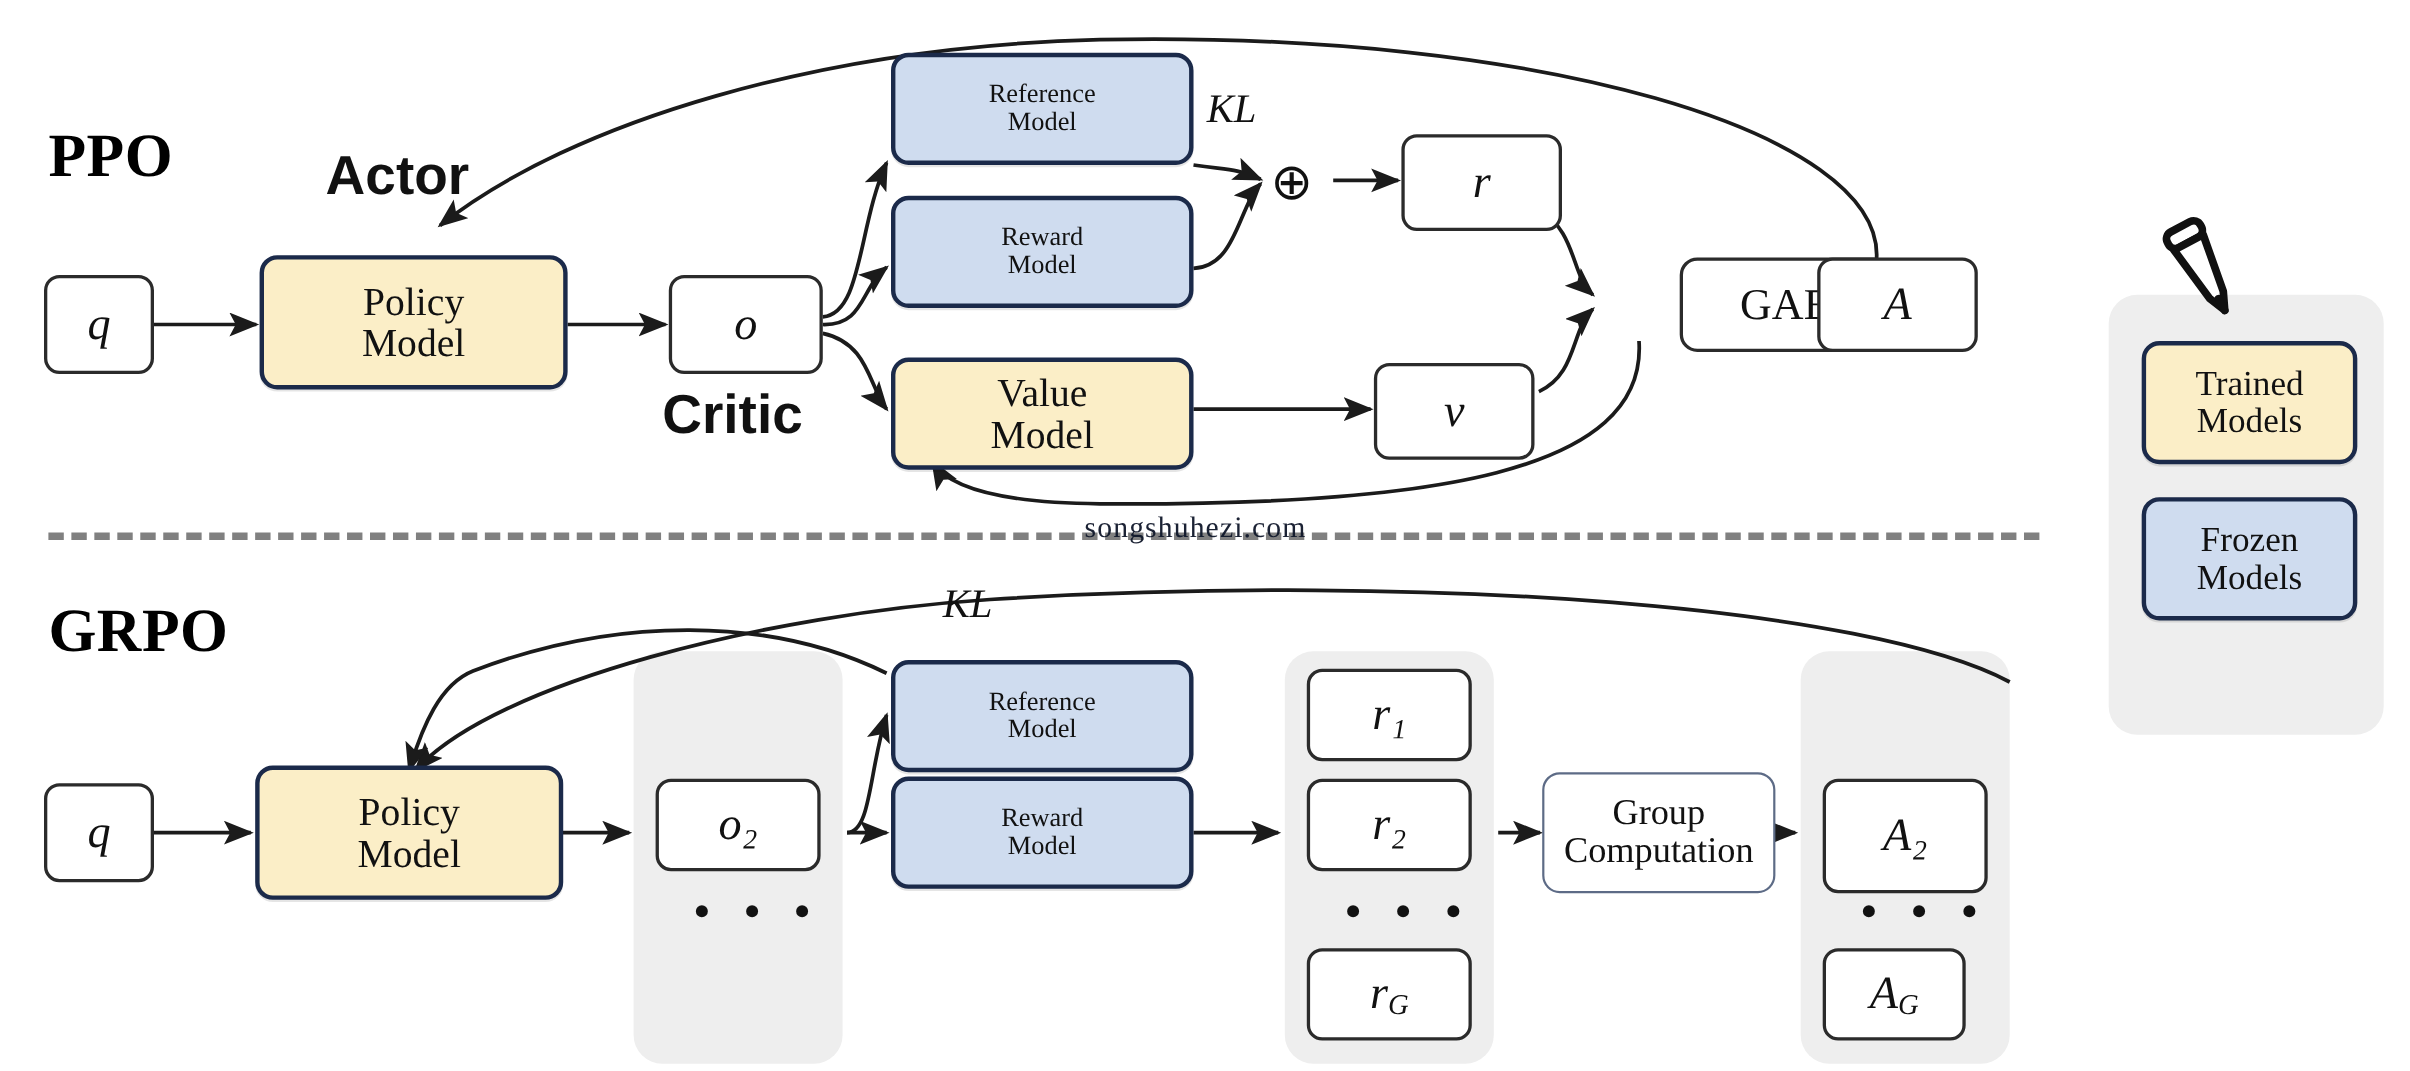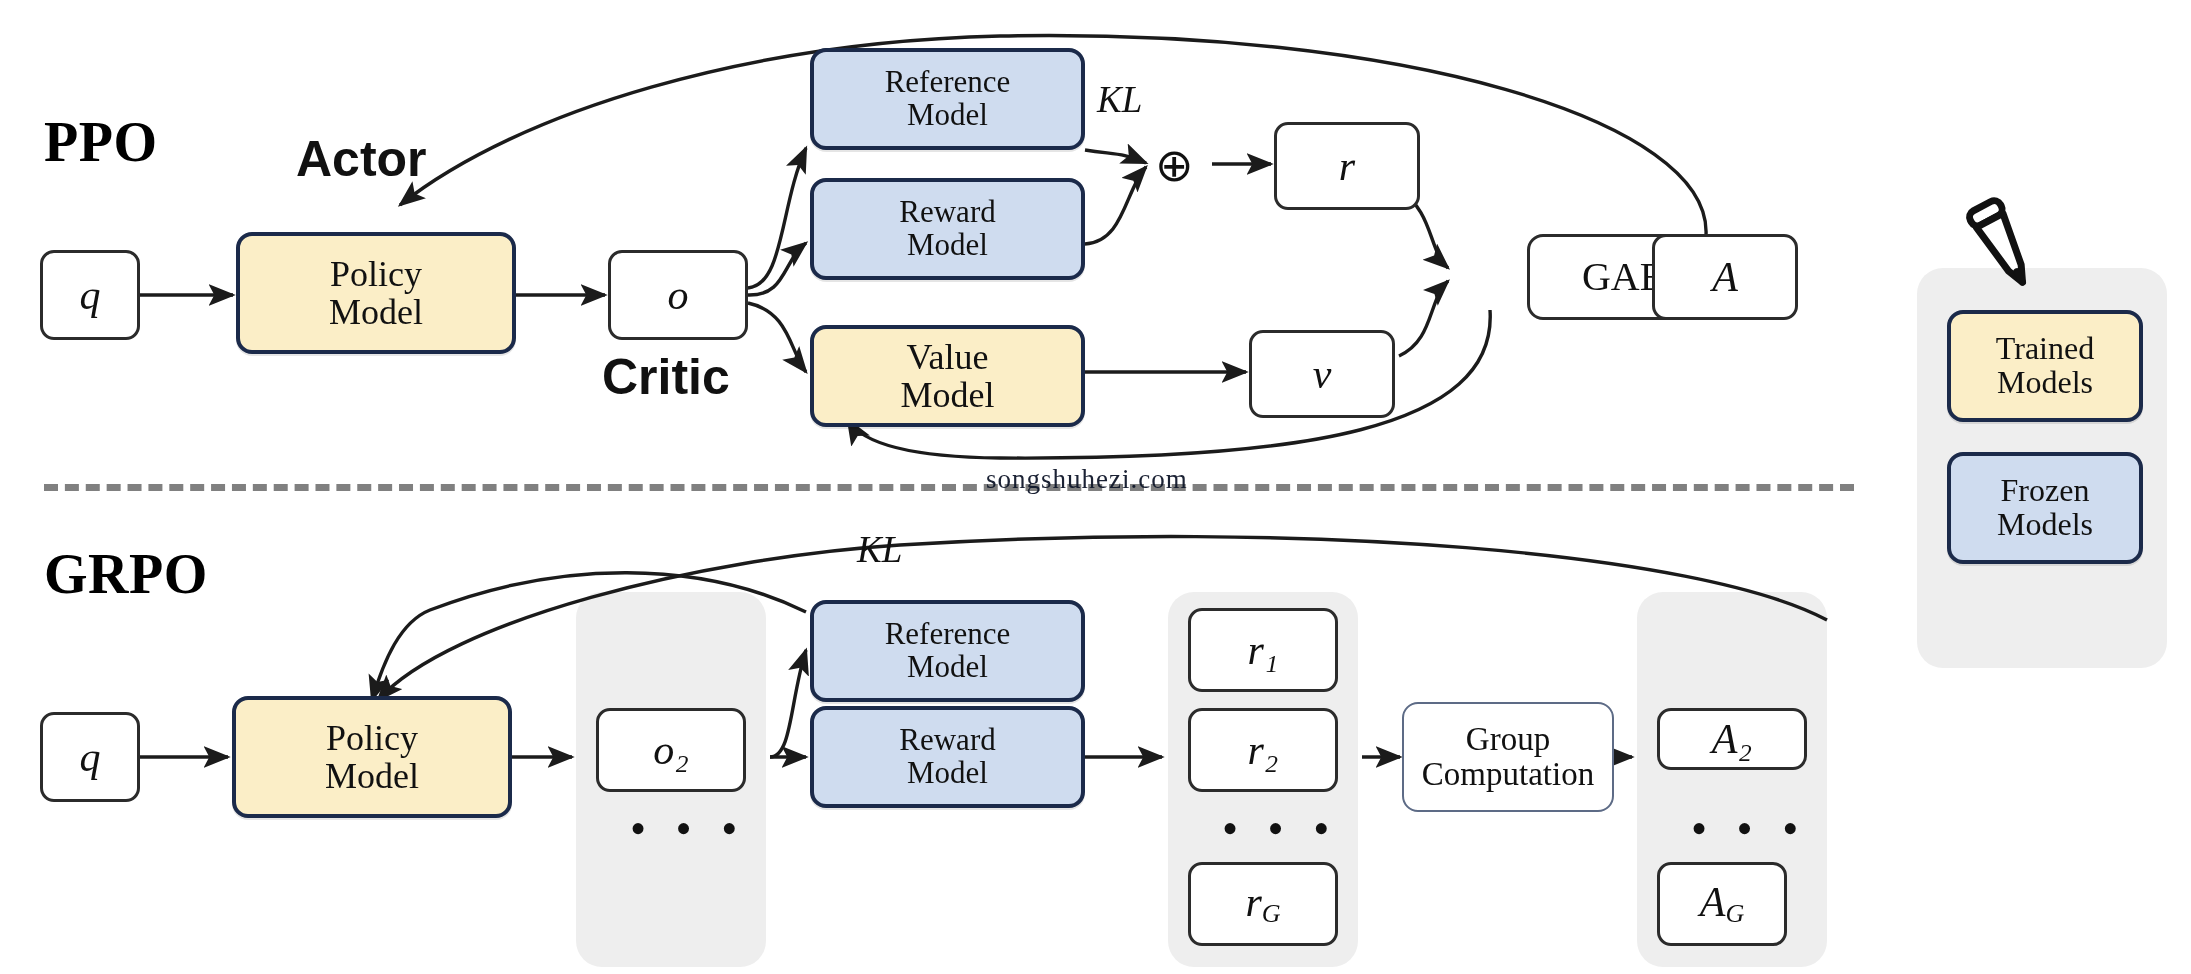--- a/index.html
+++ b/index.html
@@ -46,21 +46,21 @@
     background: #fbeec7;
     border: 4px solid #1b2a4a;
     border-radius: 16px;
     font-size: 36px;
     box-shadow: 0 2px 0 rgba(0,0,0,0.10);
   }
   .node.frozen {
     background: #cfdcef;
     border: 4px solid #1b2a4a;
     border-radius: 16px;
-    font-size: 31px;
+    font-size: 24px;
     box-shadow: 0 2px 0 rgba(0,0,0,0.10);
   }
   .node.proc {
     border: 2px solid #5d6b86;
     border-radius: 16px;
     font-size: 33px;
   }
   .node.gae {
     border: 3px solid #2b2b2b;
     border-radius: 16px;
@@ -309,21 +309,21 @@
     <span class="txt italic">r<span class="sub">G</span></span>
   </div>
 
   <div class="node proc" style="left:1402px; top:702px; width:212px; height:110px;">
     <span class="txt">
       <span class="ln">Group</span>
       <span class="ln">Computation</span>
     </span>
   </div>
 
-  <div class="node plain" style="left:1657px; top:708px; width:150px; height:62px;">
+  <div class="node plain" style="left:1657px; top:708px; width:150px; height:104px;">
     <span class="txt">A₂</span>
   </div>
   <div class="dots" style="left:1691px; top:806px;">• • •</div>
   <div class="node plain" style="left:1657px; top:862px; width:130px; height:84px;">
     <span class="txt italic">A<span class="sub">G</span></span>
   </div>
 
   <div class="legend-panel" style="left:1917px; top:268px; width:250px; height:400px;"></div>
 
   <div class="pencil-icon" style="left:1950px; top:190px; width:110px; height:110px;">

